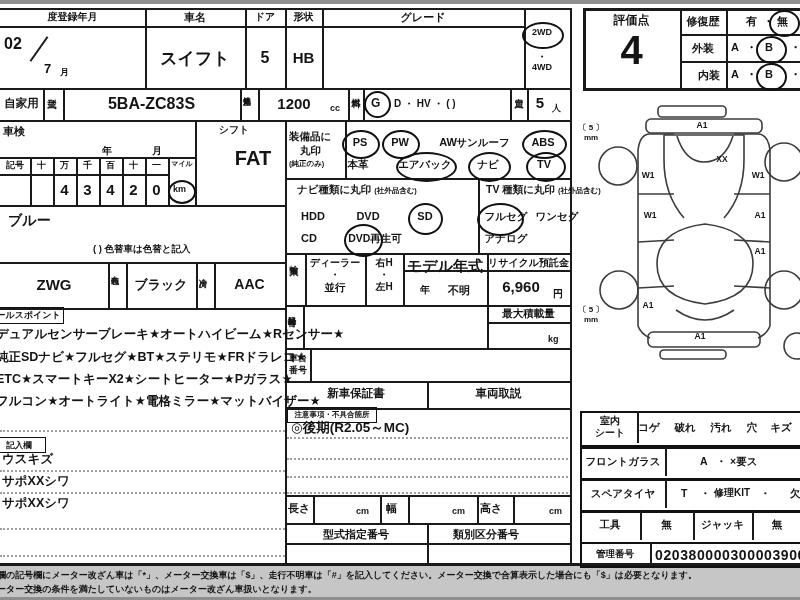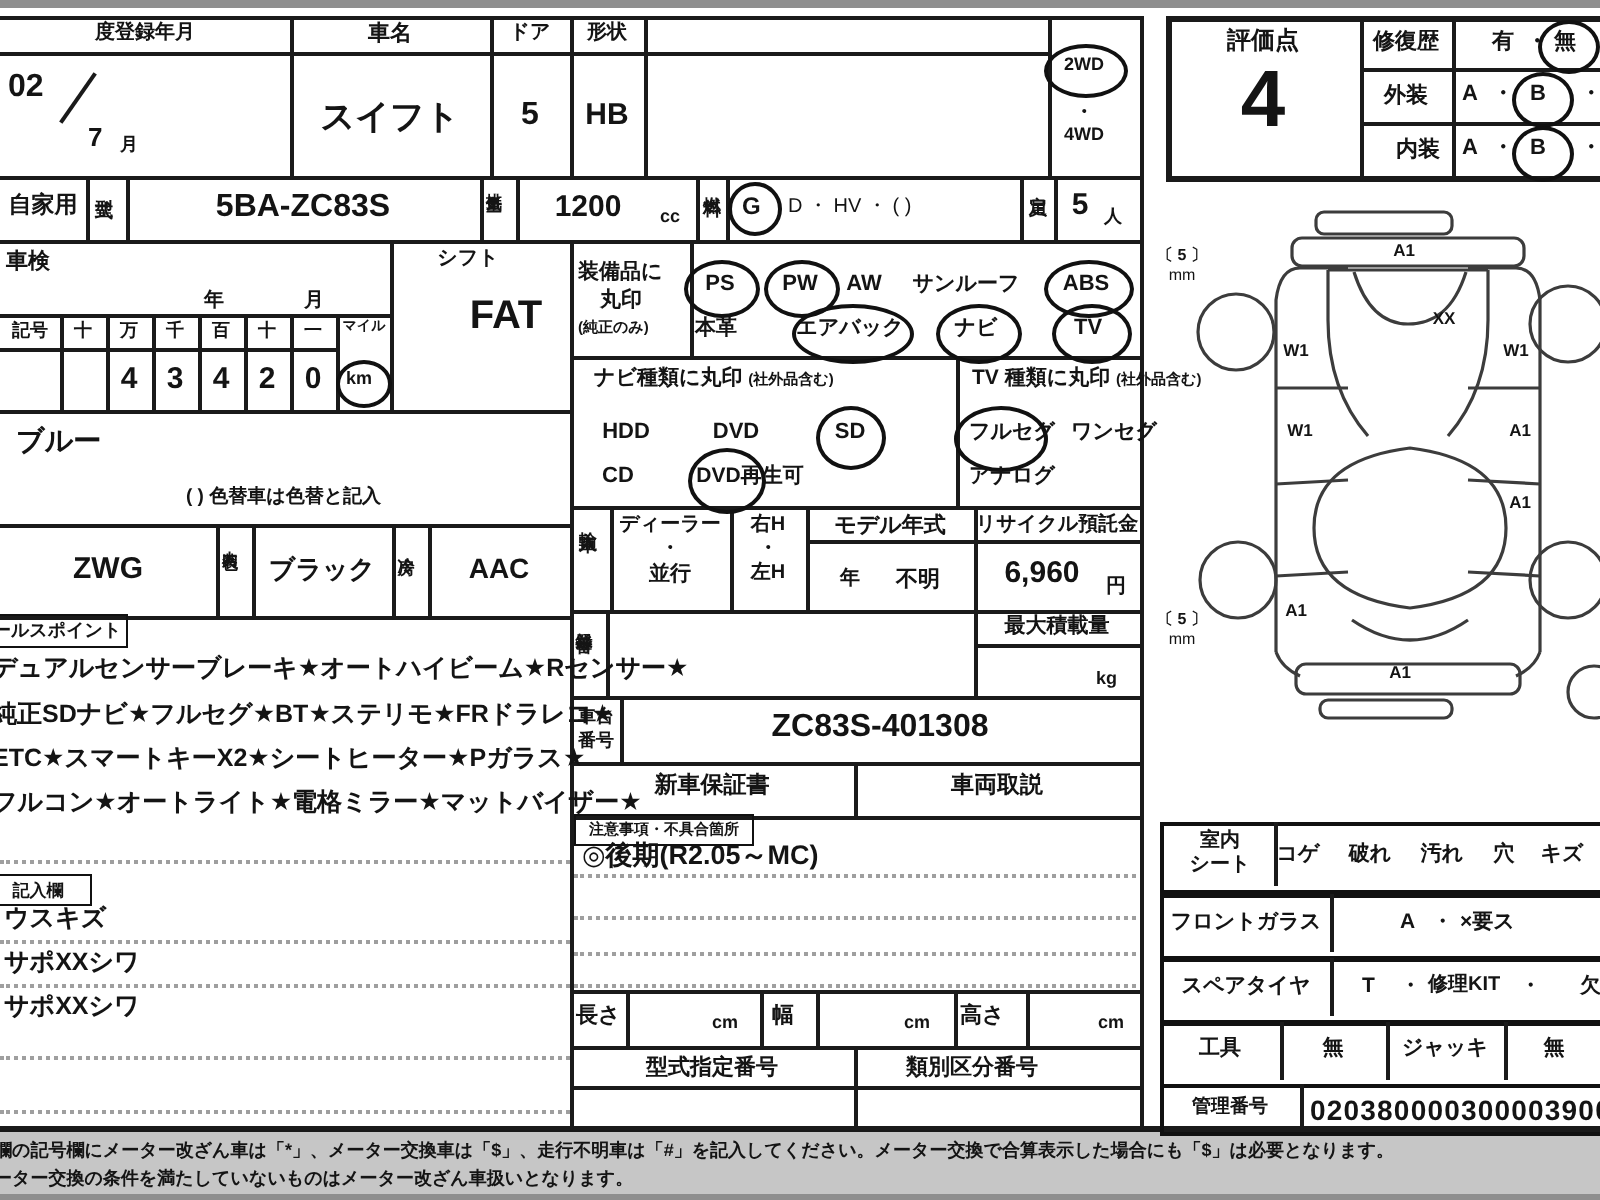--- a/index.html
+++ b/index.html
@@ -1,20 +1,20 @@
 <!DOCTYPE html>
 <html><head>
 <meta charset="utf-8">
 <style>
   html,body{margin:0;padding:0;}
   #page{position:relative;width:800px;height:600px;overflow:hidden;background:#ffffff;
         font-family:"Liberation Sans","DejaVu Sans",sans-serif;color:#141414;}
   .t{position:absolute;white-space:nowrap;font-weight:700;color:#141414;line-height:1;}
   .c{text-align:center;}
-  .n{font-weight:400;}
+  .n{font-weight:700;}
   .ln{position:absolute;background:#1a1a1a;display:block;}
   .dot{position:absolute;border-top:2px dotted #9f9f9f;height:0;display:block;}
   .circ{position:absolute;border:2px solid #111;border-radius:50%;display:block;}
   .box1{position:absolute;border:2px solid #111;background:transparent;}
   .vt{writing-mode:vertical-rl;text-orientation:upright;letter-spacing:1px;}
   .wrap{white-space:normal;}
   svg{position:absolute;}
 </style>
 </head>
 <body>
@@ -106,20 +106,21 @@
   <i class="ln" style="left:583px;top:8px;width:3px;height:83px"></i>
   <i class="ln" style="left:680px;top:8px;width:2px;height:82px"></i>
   <i class="ln" style="left:726px;top:8px;width:2px;height:82px"></i>
   <i class="ln" style="left:680px;top:34px;width:125px;height:2px"></i>
   <i class="ln" style="left:680px;top:61px;width:125px;height:2px"></i>
 
   <div class="t c" style="left:0;top:12px;width:145px;font-size:10px">度登録年月</div>
   <div class="t c" style="left:145px;top:12px;width:100px;font-size:11px">車名</div>
   <div class="t c" style="left:245px;top:12px;width:40px;font-size:10px">ドア</div>
   <div class="t c" style="left:285px;top:12px;width:37px;font-size:10px">形状</div>
+  <div class="t c" style="left:322px;top:12px;width:202px;font-size:11px">グレード</div>
   <div class="t" style="left:4px;top:36px;font-size:16px">02</div>
   <i class="ln" style="left:24px;top:48px;width:30px;height:2px;transform:rotate(-55deg)"></i>
   <div class="t" style="left:44px;top:62px;font-size:13px">7</div>
   <div class="t" style="left:60px;top:68px;font-size:9px">月</div>
   <div class="t c" style="left:145px;top:50px;width:100px;font-size:17px">スイフト</div>
   <div class="t c" style="left:245px;top:50px;width:40px;font-size:16px">5</div>
   <div class="t c" style="left:285px;top:50px;width:37px;font-size:15px">HB</div>
   <div class="t c" style="left:528px;top:28px;width:28px;font-size:9px">2WD</div>
   <b class="circ" style="left:522px;top:22px;width:38px;height:23px"></b>
   <div class="t c" style="left:528px;top:52px;width:28px;font-size:10px">・</div>
@@ -161,21 +162,21 @@
   <div class="t c" style="left:195px;top:125px;width:78px;font-size:10px">シフト</div>
   <div class="t c" style="left:208px;top:148px;width:90px;font-size:20px">FAT</div>
 
   <div class="t" style="left:289px;top:131px;font-size:10.5px">装備品に</div>
   <div class="t" style="left:300px;top:145px;font-size:10.5px">丸印</div>
   <div class="t" style="left:289px;top:160px;font-size:7.5px">(純正のみ)</div>
   <div class="t c" style="left:347px;top:137px;width:26px;font-size:11px">PS</div>
   <b class="circ" style="left:342px;top:130px;width:34px;height:25px"></b>
   <div class="t c" style="left:387px;top:137px;width:26px;font-size:11px">PW</div>
   <b class="circ" style="left:382px;top:130px;width:34px;height:25px"></b>
-  <div class="t c" style="left:419px;top:137px;width:26px;font-size:11px">AW</div>
+  <div class="t c" style="left:435px;top:137px;width:26px;font-size:11px">AW</div>
   <div class="t c" style="left:452px;top:137px;width:62px;font-size:10.5px">サンルーフ</div>
   <div class="t c" style="left:527px;top:137px;width:32px;font-size:11px">ABS</div>
   <b class="circ" style="left:522px;top:130px;width:41px;height:25px"></b>
   <div class="t c" style="left:342px;top:159px;width:32px;font-size:10.5px">本革</div>
   <div class="t c" style="left:398px;top:159px;width:54px;font-size:10.5px">エアバック</div>
   <b class="circ" style="left:396px;top:152px;width:57px;height:26px"></b>
   <div class="t c" style="left:472px;top:159px;width:32px;font-size:10.5px">ナビ</div>
   <b class="circ" style="left:468px;top:152px;width:39px;height:26px"></b>
   <div class="t c" style="left:530px;top:159px;width:28px;font-size:11px">TV</div>
   <b class="circ" style="left:526px;top:152px;width:36px;height:26px"></b>
@@ -194,32 +195,31 @@
   <div class="t c" style="left:533px;top:211px;width:48px;font-size:10.5px">ワンセグ</div>
   <div class="t c" style="left:482px;top:233px;width:48px;font-size:10.5px">アナログ</div>
 
   <div class="t vt" style="left:289px;top:258px;font-size:9px;height:42px">輸入車</div>
   <div class="t c" style="left:307px;top:258px;width:56px;font-size:10px">ディーラー</div>
   <div class="t c" style="left:307px;top:270px;width:56px;font-size:10px">・</div>
   <div class="t c" style="left:307px;top:282px;width:56px;font-size:10.5px">並行</div>
   <div class="t c" style="left:367px;top:258px;width:34px;font-size:10px">右H</div>
   <div class="t c" style="left:367px;top:270px;width:34px;font-size:10px">・</div>
   <div class="t c" style="left:367px;top:282px;width:34px;font-size:10px">左H</div>
-  <div class="t c" style="left:403px;top:258px;width:84px;font-size:11px">モデル年式</div>
+  <div class="t c" style="left:403px;top:258px;width:84px;font-size:15px">モデル年式</div>
   <div class="t" style="left:420px;top:285px;font-size:10px">年</div>
   <div class="t" style="left:448px;top:285px;font-size:11px">不明</div>
   <div class="t c" style="left:487px;top:258px;width:83px;font-size:10px">リサイクル預託金</div>
   <div class="t c" style="left:490px;top:279px;width:62px;font-size:15px">6,960</div>
   <div class="t" style="left:553px;top:289px;font-size:10px">円</div>
 
   <div class="t vt" style="left:288px;top:309px;font-size:8.5px;height:38px">登録番号</div>
   <div class="t c" style="left:487px;top:308px;width:83px;font-size:10.5px">最大積載量</div>
   <div class="t" style="left:548px;top:335px;font-size:9px">kg</div>
   <div class="t wrap" style="left:289px;top:353px;width:22px;font-size:9px;line-height:1.3">車台番号</div>
-  <div class="t c" style="left:310px;top:356px;width:260px;font-size:16px">ZC83S-401308</div>
 
   <div class="t c" style="left:285px;top:388px;width:142px;font-size:11.5px">新車保証書</div>
   <div class="t c" style="left:427px;top:388px;width:143px;font-size:11.5px">車両取説</div>
 
   <div class="box1" style="left:287px;top:407px;width:88px;height:14px;border-width:1.5px">
       <div class="t c" style="left:0;top:3px;width:88px;font-size:7.5px">注意事項・不具合箇所</div>
     </div>
   <div class="t" style="left:291px;top:421px;font-size:13.5px">◎後期(R2.05～MC)</div>
 
   <div class="t" style="left:288px;top:503px;font-size:11px">長さ</div>

